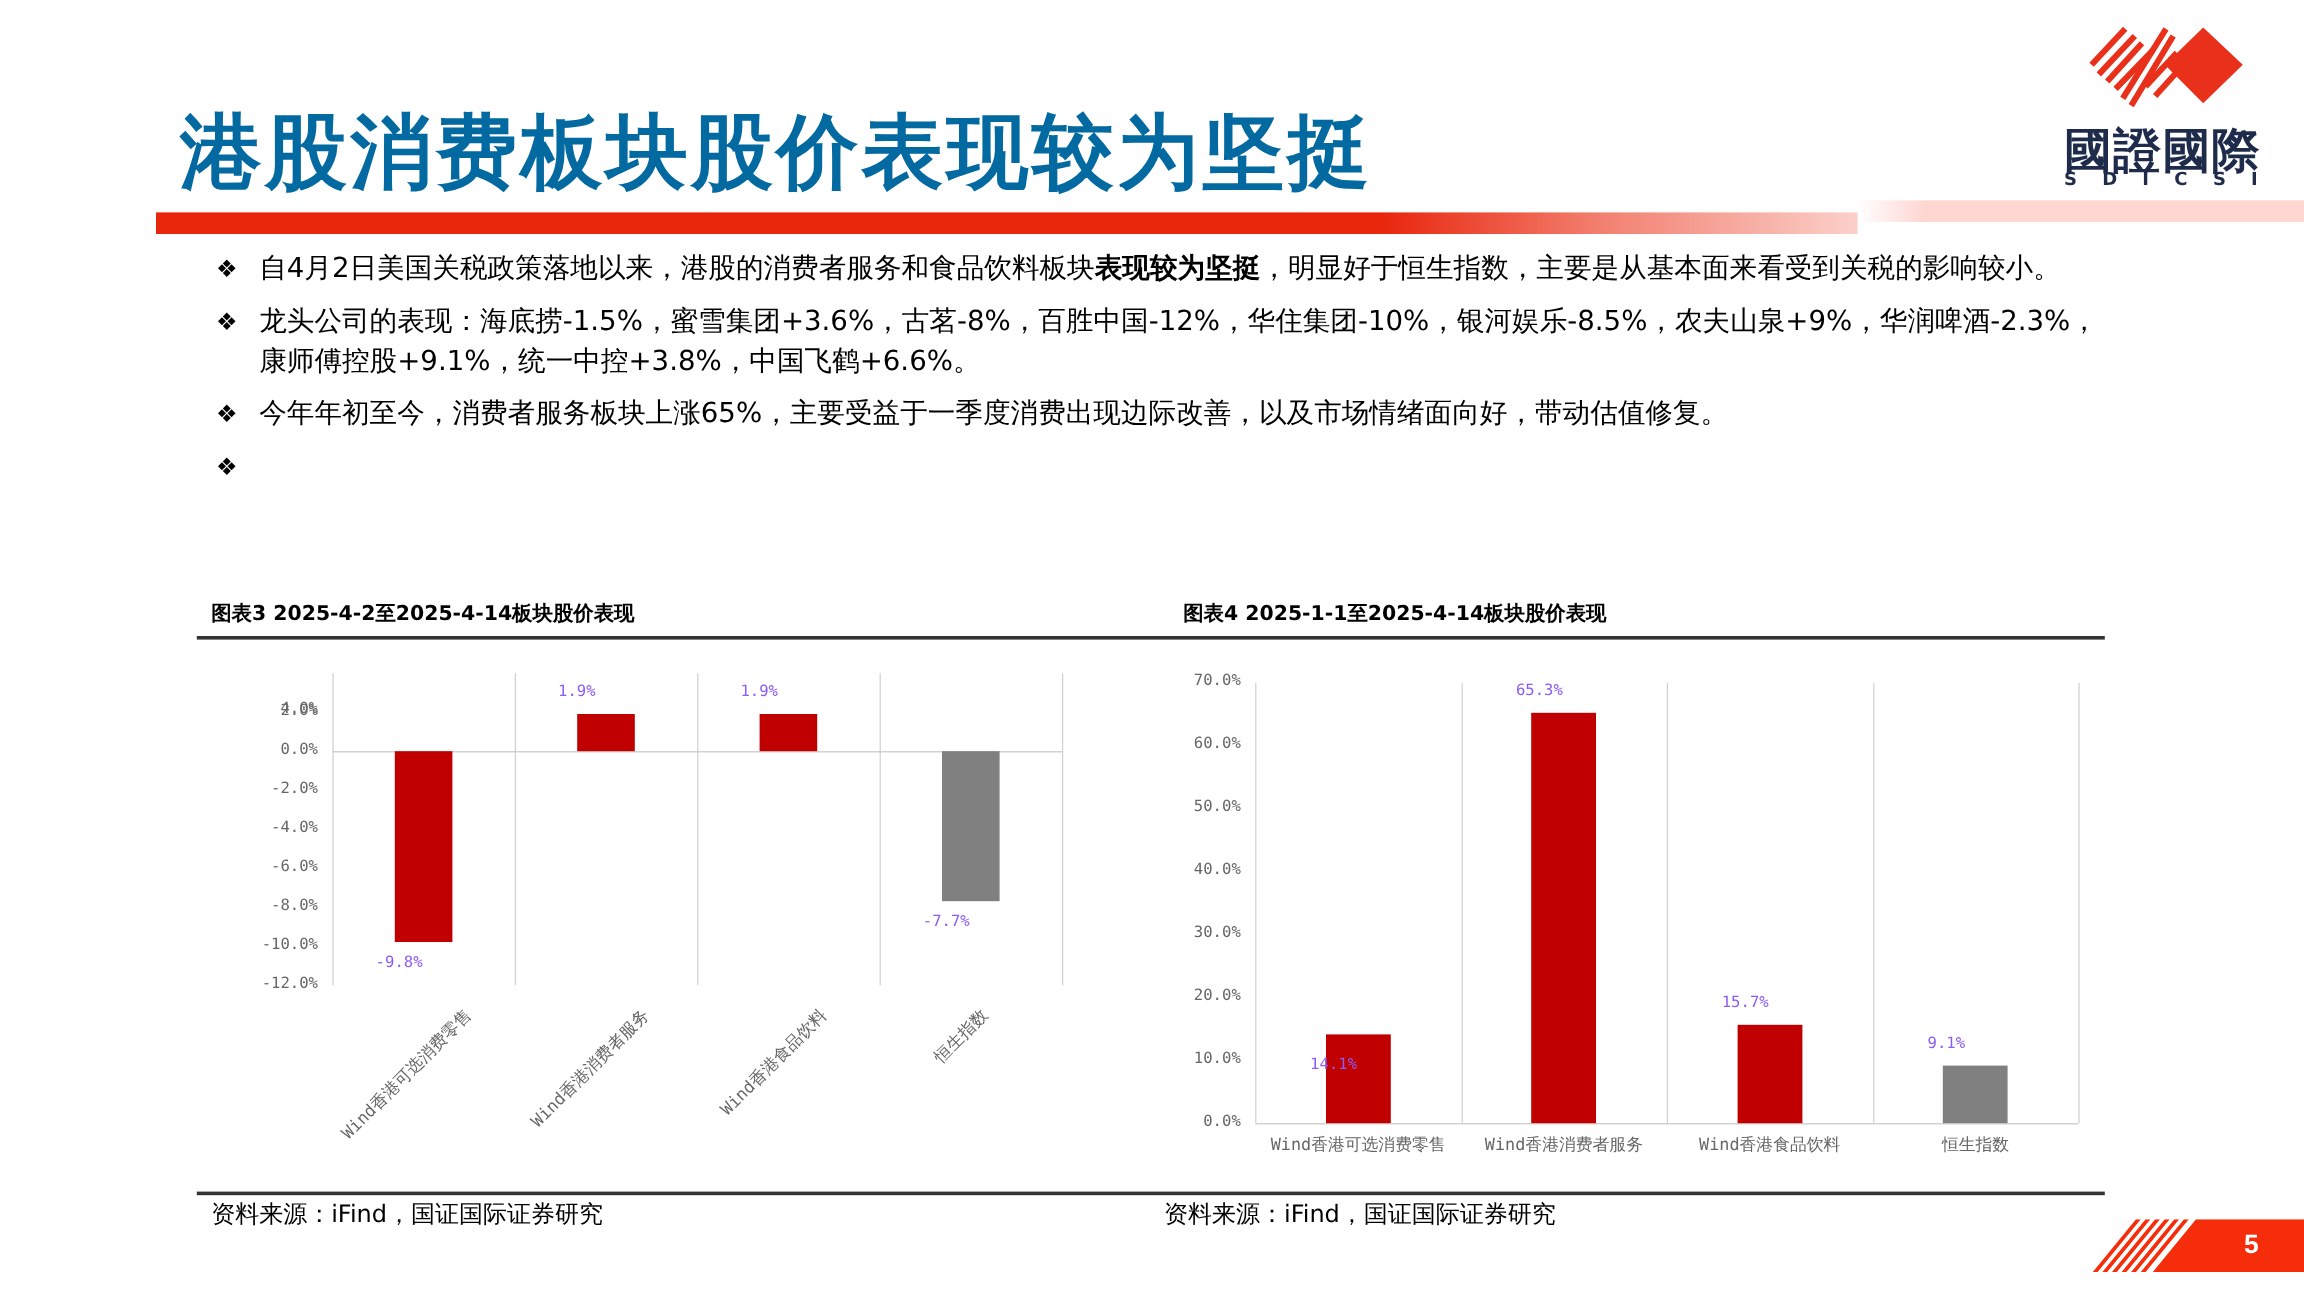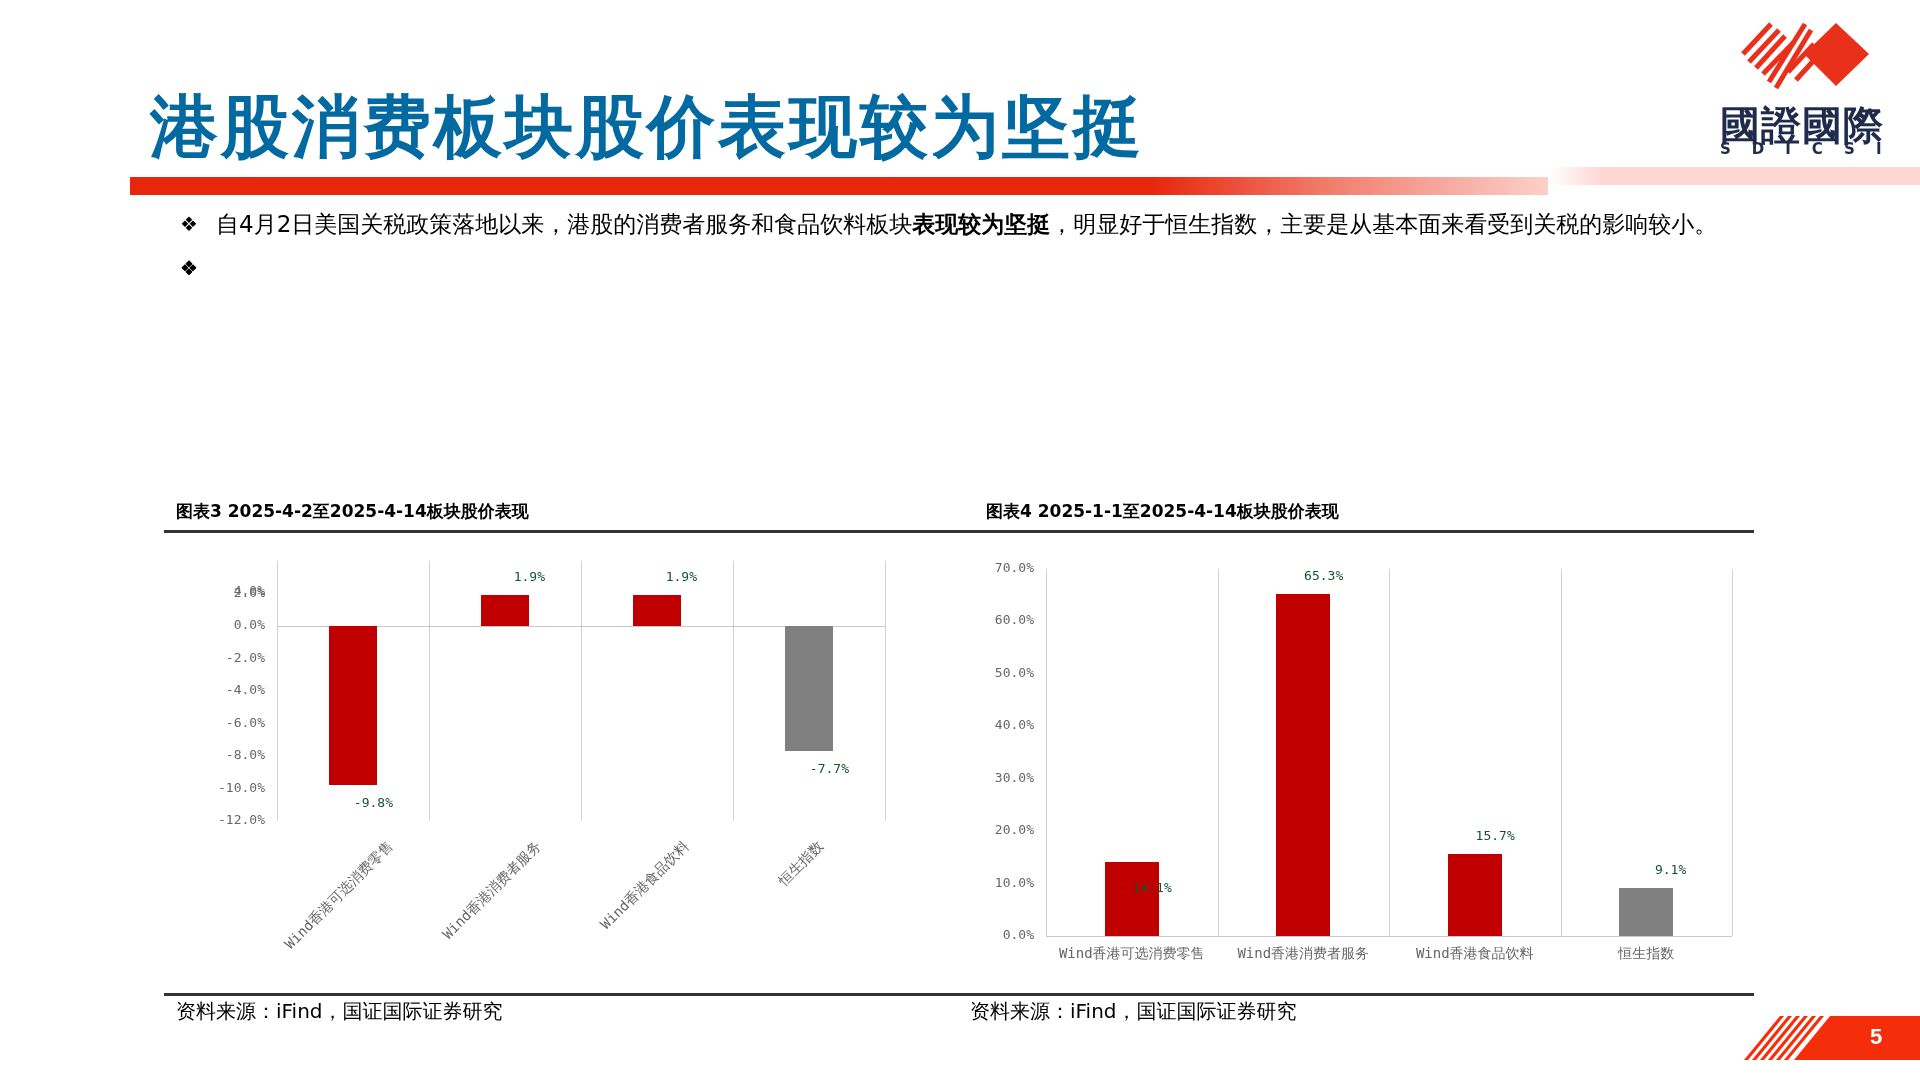--- a/index.html
+++ b/index.html
@@ -24,21 +24,21 @@
 
   .chart-title { position:absolute; font-size:17px; font-weight:bold; color:#000; font-family:"DejaVu Sans", sans-serif; }
   .rule { position:absolute; height:3px; background:#333; }
   .source { position:absolute; font-size:20px; color:#000; font-family:"DejaVu Sans", sans-serif; }
 
   .chart { position:absolute; }
   .ytick { position:absolute; font-size:13px; color:#666; text-align:right; width:80px; font-family:"DejaVu Sans Mono", monospace; }
   .vgrid { position:absolute; width:1px; background:#d0d0d0; }
   .hline { position:absolute; height:1px; background:#c8c8c8; }
   .bar { position:absolute; }
-  .dlabel { position:absolute; font-size:13px; color:#14532d; text-align:right; width:80px; font-family:"DejaVu Sans Mono", monospace; }
+  .dlabel { position:absolute; font-size:13px; color:#8b5cf6; text-align:left; width:80px; font-family:"DejaVu Sans Mono", monospace; }
   .xlabel-rot { position:absolute; font-size:14px; color:#666; white-space:nowrap; transform-origin:right center; transform:rotate(-45deg); text-align:right; font-family:"DejaVu Sans Mono", monospace; }
   .xlabel { position:absolute; font-size:14px; color:#666; white-space:nowrap; text-align:center; width:170px; font-family:"DejaVu Sans Mono", monospace; }
 
   .page-tag { position:absolute; left:1744px; top:1016px; width:176px; height:44px; }
   .page-num { position:absolute; left:1870px; top:1024px; font-size:22px; font-weight:bold; color:#fff; font-family:"Liberation Sans", sans-serif; }
 </style>
 </head>
 <body>
 
 <div class="title">港股消费板块股价表现较为坚挺</div>
@@ -62,23 +62,25 @@
 <div class="bar-main"></div>
 <div class="bar-light"></div>
 
 <div class="bullets">
   <div class="bullet">
     <span class="dia">❖</span>
     <span>自4月2日美国关税政策落地以来，港股的消费者服务和食品饮料板块</span><b>表现较为坚挺</b><span>，明显好于恒生指数，主要是从基本面来看受到关税的影响较小。</span>
   </div>
   <div class="bullet">
     <span class="dia">❖</span>
+    <span>龙头公司的表现：海底捞-1.5%，蜜雪集团+3.6%，古茗-8%，百胜中国-12%，华住集团-10%，银河娱乐-8.5%，农夫山泉+9%，华润啤酒-2.3%，康师傅控股+9.1%，统一中控+3.8%，中国飞鹤+6.6%。</span>
   </div>
   <div class="bullet">
     <span class="dia">❖</span>
+    <span>今年年初至今，消费者服务板块上涨65%，主要受益于一季度消费出现边际改善，以及市场情绪面向好，带动估值修复。</span>
   </div>
   <div class="bullet">
     <span class="dia">❖</span>
   </div>
 </div>
 
 <div class="chart-title" style="left:176px; top:500px;">图表3 2025-4-2至2025-4-14板块股价表现</div>
 <div class="chart-title" style="left:986px; top:500px;">图表4 2025-1-1至2025-4-14板块股价表现</div>
 <div class="rule" style="left:164px; top:530px; width:1590px;"></div>
 <div class="rule" style="left:164px; top:993px; width:1590px;"></div>

